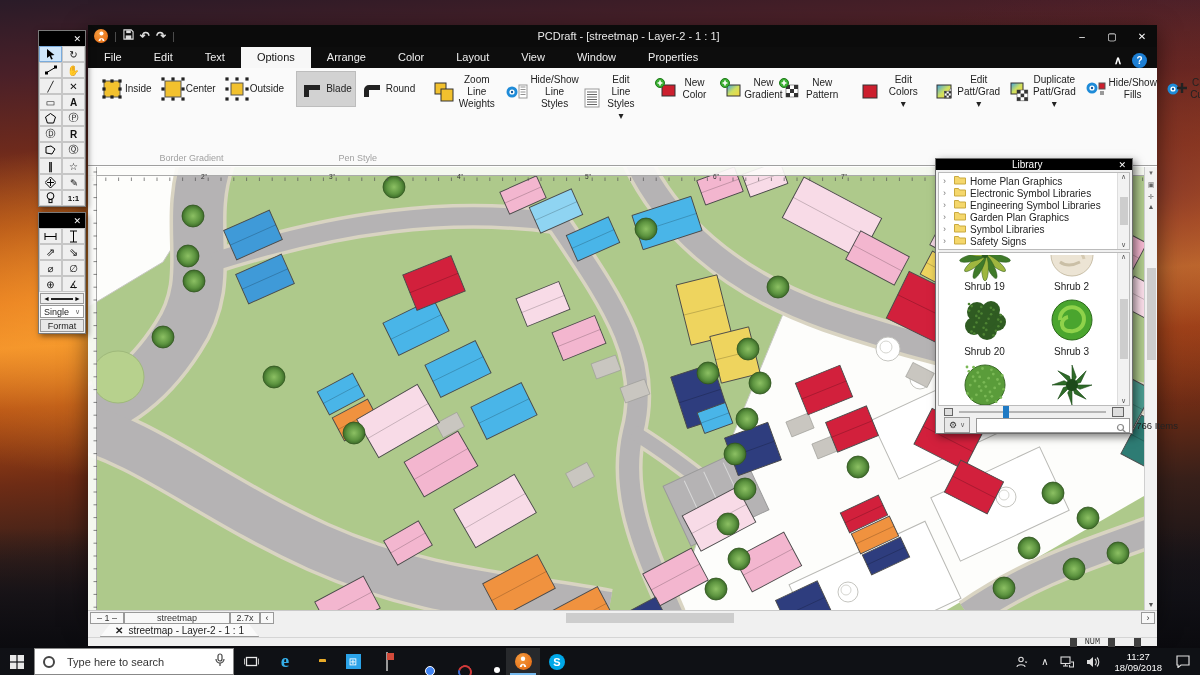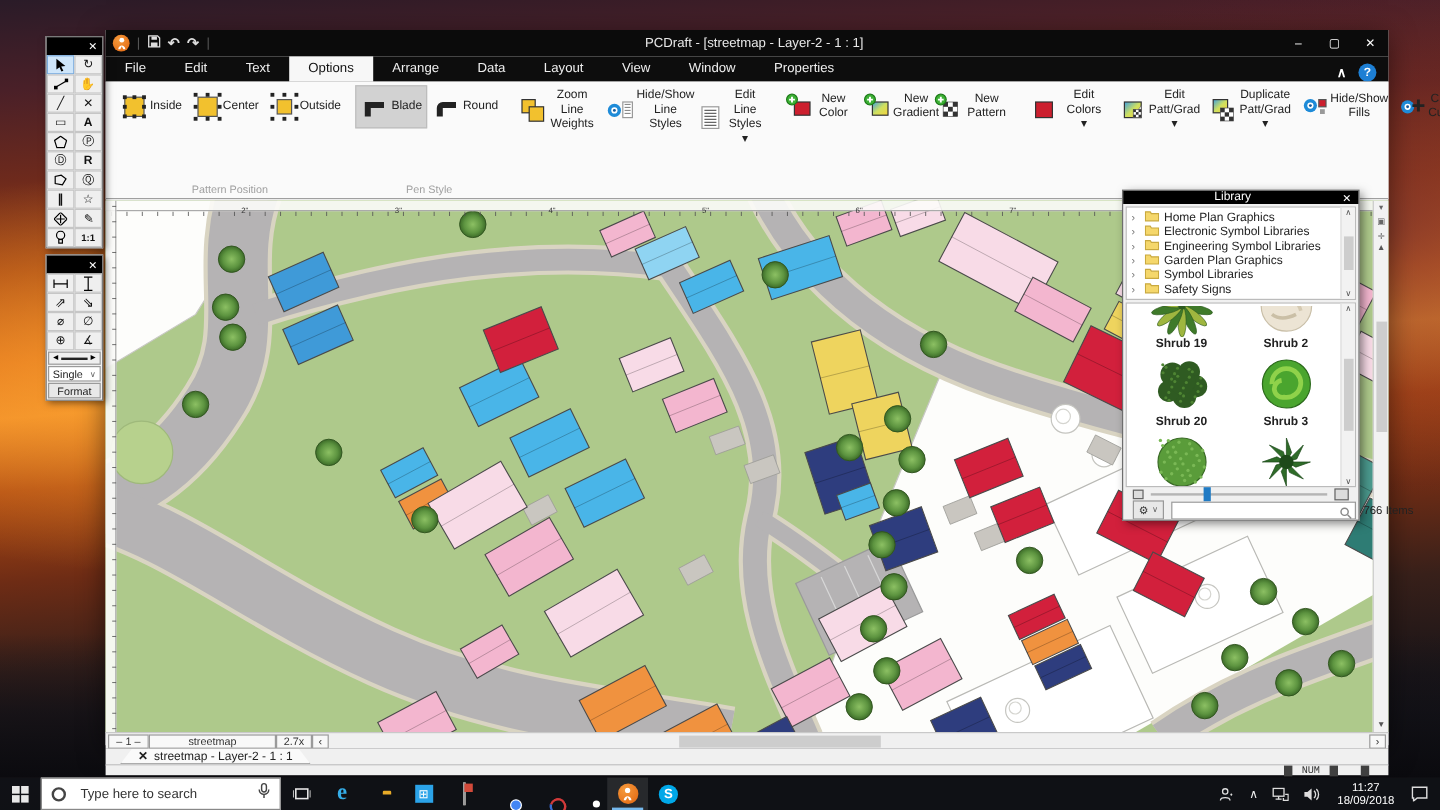--- a/index.html
+++ b/index.html
@@ -73,21 +73,21 @@
   #library{position:absolute;left:935px;top:158px;width:198px;height:276px;background:#f0f0f0;border:1px solid #6e6e6e;box-shadow:3px 3px 8px rgba(0,0,0,.5);z-index:6;display:flex;flex-direction:column;}
   #lib-title{height:17px;background:#000;color:#fff;font-size:10px;display:flex;align-items:center;}
   #lib-title span.t{flex:1;text-align:center;}
   #lib-title span.x{padding-right:6px;font-size:9px;}
   .lib-scrollpane{position:relative;background:#fff;border:1px solid #bbb;margin:2px 2px 0;}
   #lib-tree{height:76px;padding:2px 14px 2px 4px;overflow:hidden;}
   .tree-row{display:flex;align-items:center;gap:4px;font-size:10px;color:#222;height:12px;}
   .tree-exp{color:#777;font-size:9px;width:7px;}
   .vsb{position:absolute;right:0;top:0;bottom:0;width:12px;background:#f2f2f2;border-left:1px solid #ddd;display:flex;flex-direction:column;align-items:center;justify-content:space-between;font-size:7px;color:#555;}
   .vsb .thumb{width:8px;background:#cdcdcd;flex:0 0 auto;}
-  #lib-thumbs{height:150px;margin:2px 2px 0;overflow:hidden;padding-right:12px;font-weight:bold;}
+  #lib-thumbs{height:150px;margin:2px 2px 0;overflow:hidden;padding-right:12px;}
   .thumb-grid{display:grid;grid-template-columns:1fr 1fr;justify-items:center;}
   .thumb-lab{font-size:10px;color:#222;height:13px;}
   #lib-slider{height:20px;display:flex;align-items:center;gap:6px;padding:0 8px;}
   .size-ico{border:1px solid #666;background:#ddd;}
   #lib-slider .track{flex:1;height:2px;background:#b5b5b5;position:relative;}
   #lib-slider .knob{position:absolute;left:30%;top:-5px;width:6px;height:12px;background:#1f7ac4;}
   #lib-footer{height:24px;display:flex;align-items:center;gap:6px;padding:0 8px;}
   #gear-btn{height:16px;border:1px solid #999;background:#e8e8e8;font-size:9px;display:flex;align-items:center;gap:3px;padding:0 4px;color:#333;}
   #lib-search{flex:1;height:15px;border:1px solid #999;background:#fff;font-size:10px;padding:0 16px 0 4px;font-family:"Liberation Sans",sans-serif;}
   #lib-search-wrap{flex:1;position:relative;display:flex;}
@@ -153,21 +153,21 @@
       </div>
     </div>
 
     <div id="menubar">
       <div id="menu-items" style="display:flex;">
           <div class="mitem">File</div>
           <div class="mitem">Edit</div>
           <div class="mitem">Text</div>
           <div class="mitem active">Options</div>
           <div class="mitem">Arrange</div>
-          <div class="mitem">Data</div>
+          <div class="mitem">Color</div>
           <div class="mitem">Layout</div>
           <div class="mitem">View</div>
           <div class="mitem">Window</div>
           <div class="mitem">Properties</div>
         </div>
       <div id="menu-right">
         <span id="ribbon-collapse">∧</span>
         <span id="help-btn">?</span>
       </div>
     </div>
@@ -250,21 +250,21 @@
                     <rect x="10.4" y="20.4" width="3.2" height="3.2" fill="#222"></rect>
                     <rect x="20.4" y="20.4" width="3.2" height="3.2" fill="#222"></rect>
                   </g>
                 </svg>
               </div>
               <div class="rlab">
                 <div>Outside</div>
               </div>
             </div>
           </div>
-          <div class="rglab">Pattern Position</div>
+          <div class="rglab">Border Gradient</div>
         </div>
         <div class="rsep"></div>
         <div class="rgroup">
           <div class="rbtns">
             <div class="rbtn active">
               <div class="ricon">
                 <svg width="26" height="26" viewBox="0 0 26 26">
                   <defs>
                     <linearGradient id="g1" x1="0" y1="0" x2="1" y2="1">
                       <stop offset="0" stop-color="#3fa0e0"></stop>

